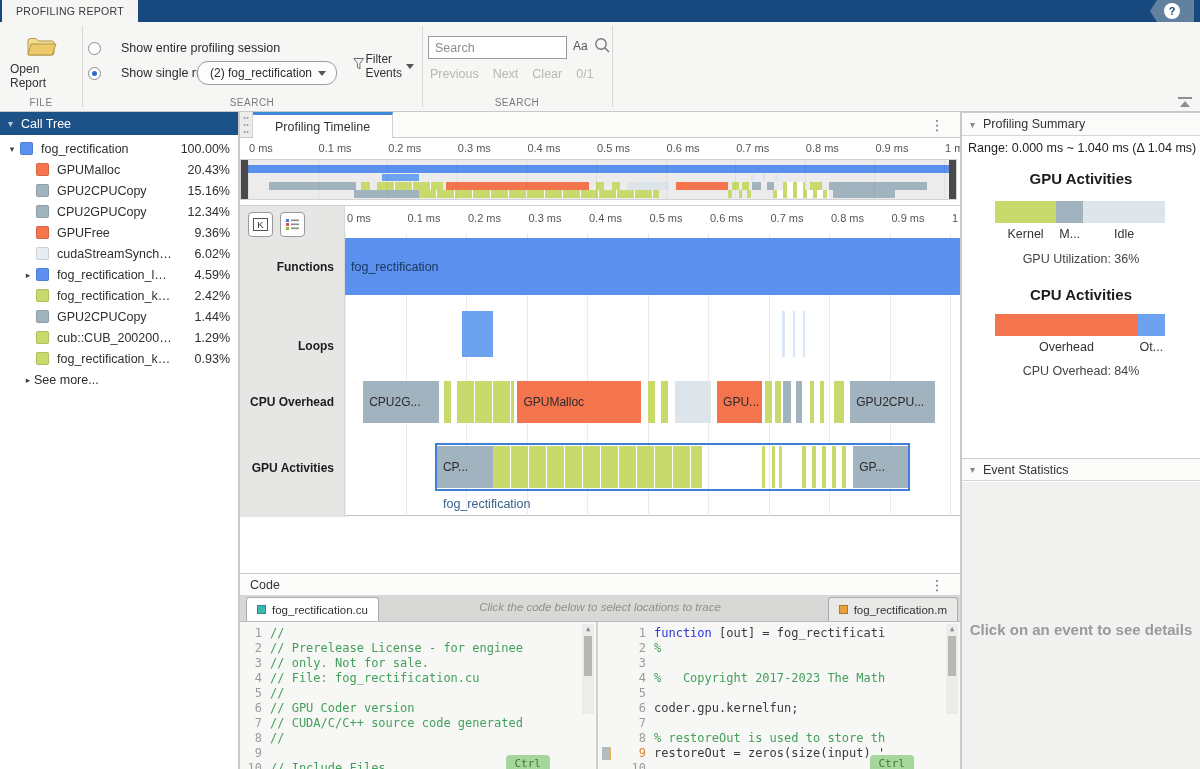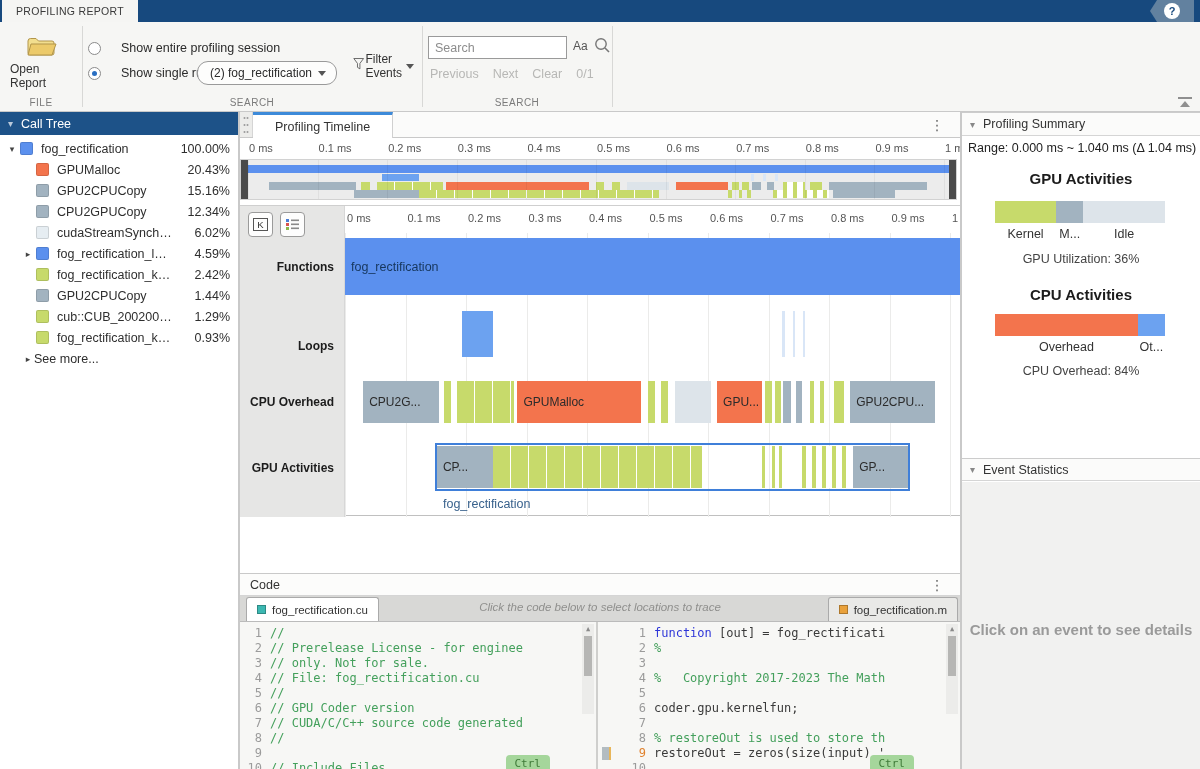--- a/index.html
+++ b/index.html
@@ -243,20 +243,26 @@
           <span class="tree-pct">15.16%</span>
         </div>
         <div class="tree-row" style="padding-left: 22px;">
           <span class="tree-arrow"></span>
           <span class="tree-swatch" style="background: var(--gray);"></span>
           <span class="tree-label">CPU2GPUCopy</span>
           <span class="tree-pct">12.34%</span>
         </div>
         <div class="tree-row" style="padding-left: 22px;">
           <span class="tree-arrow"></span>
+          <span class="tree-swatch" style="background: var(--orange);"></span>
+          <span class="tree-label">GPUFree</span>
+          <span class="tree-pct">9.36%</span>
+        </div>
+        <div class="tree-row" style="padding-left: 22px;">
+          <span class="tree-arrow"></span>
           <span class="tree-swatch" style="background: var(--pale);"></span>
           <span class="tree-label">cudaStreamSynchroni...</span>
           <span class="tree-pct">6.02%</span>
         </div>
         <div class="tree-row" style="padding-left: 22px;">
           <span class="tree-arrow">▸</span>
           <span class="tree-swatch" style="background: var(--blue);"></span>
           <span class="tree-label">fog_rectification_loo...</span>
           <span class="tree-pct">4.59%</span>
         </div>

